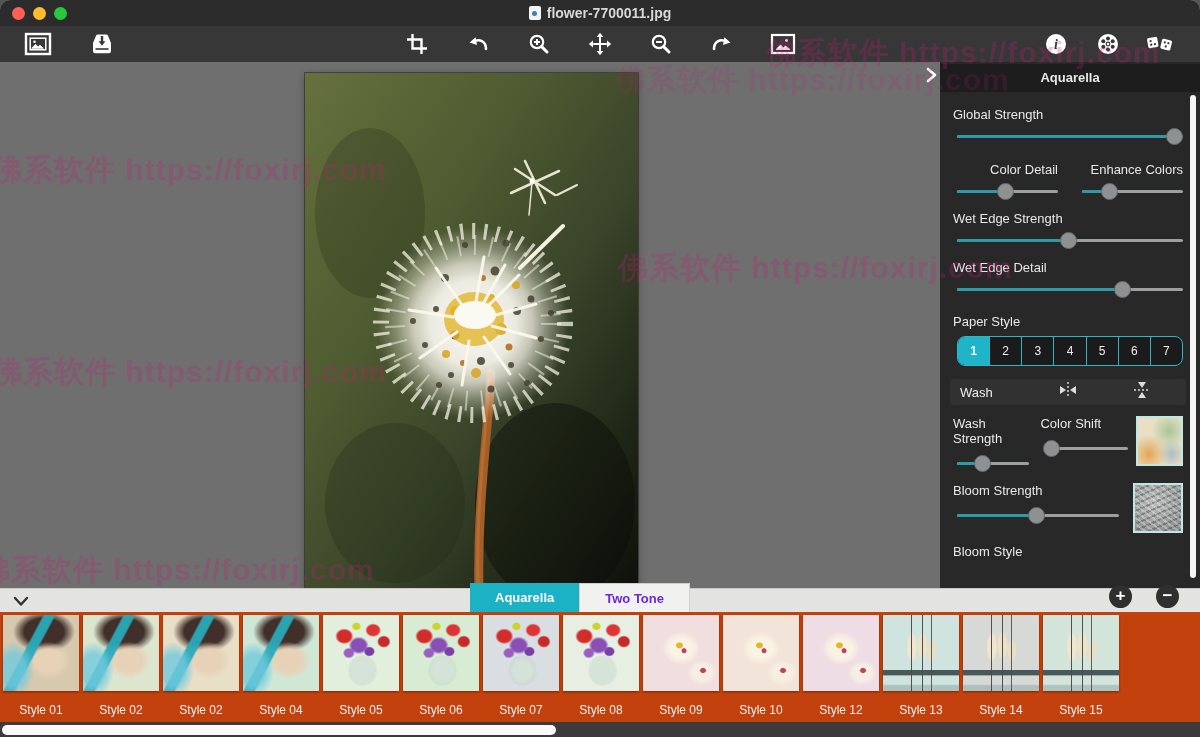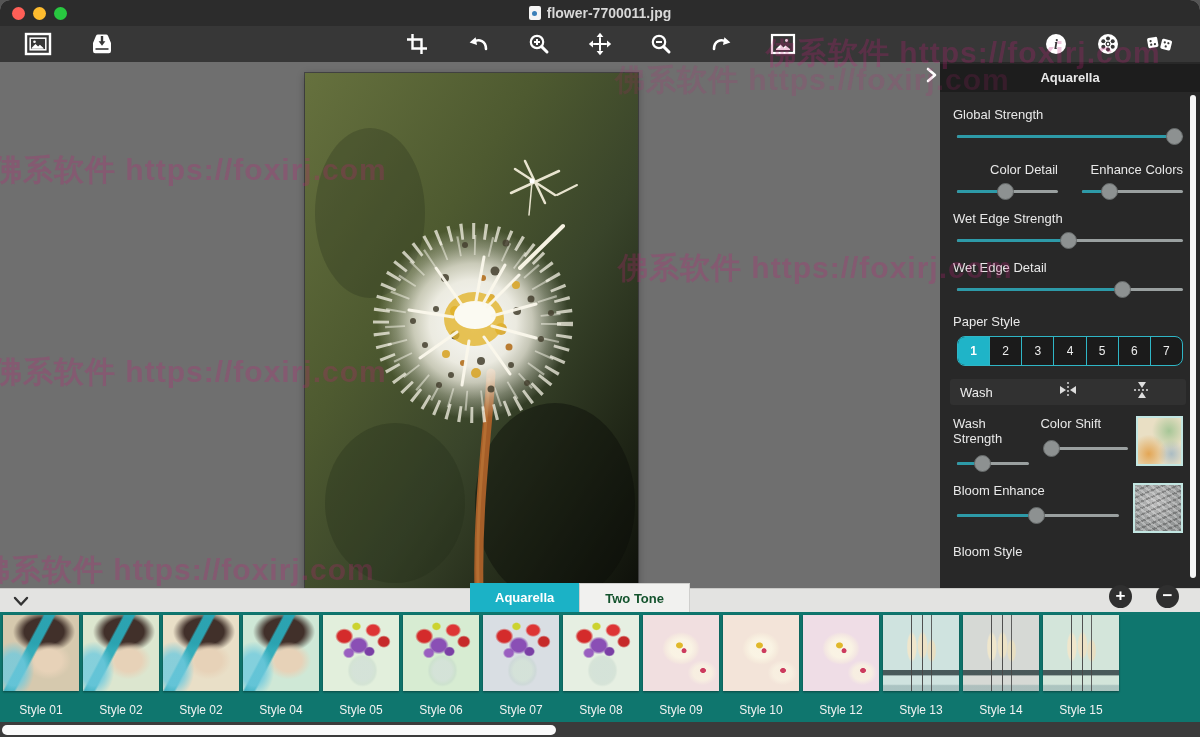--- a/index.html
+++ b/index.html
@@ -65,27 +65,27 @@
     radial-gradient(circle at 42% 38%, #bcbcbc, #8d9090 85%);}
 
   .panel-scrollbar{position:absolute;right:4px;top:33px;width:6px;height:483px;background:#f5f5f5;border-radius:3px;}
 
   
   .bottombar{position:absolute;top:588px;left:0;right:0;height:24px;background:#e3e3e1;border-top:1px solid #c9c9c7;box-sizing:border-box;z-index:10;}
   .bb-chevron{position:absolute;left:10px;top:592px;width:22px;height:18px;z-index:11;cursor:pointer;display:flex;align-items:center;justify-content:center;}
   .tabgroup{position:absolute;left:470px;top:583px;display:flex;z-index:11;}
   .tab{height:29px;line-height:29px;padding:0 25px;font-size:13px;font-weight:bold;cursor:pointer;}
   .tab.active{background:#1bb2c6;color:#fff;}
-  .tab.inactive{background:#f1f1ef;color:#14532d;border:1px solid #cfcfcd;border-bottom:none;box-sizing:border-box;}
+  .tab.inactive{background:#f1f1ef;color:#6d28d9;border:1px solid #cfcfcd;border-bottom:none;box-sizing:border-box;}
   .round-btn{position:absolute;top:585px;width:23px;height:23px;border-radius:50%;background:#2f2f2f;color:#fff;font-size:17px;line-height:22px;text-align:center;z-index:11;cursor:pointer;font-weight:bold;}
   .add-btn{left:1109px;}
   .remove-btn{left:1156px;}
 
   
-  .strip{position:absolute;top:612px;left:0;right:0;height:110px;background:#0f766e;z-index:10;display:flex;gap:4px;padding-left:3px;box-sizing:border-box;overflow:hidden;}
+  .strip{position:absolute;top:612px;left:0;right:0;height:110px;background:#c2410c;z-index:10;display:flex;gap:4px;padding-left:3px;box-sizing:border-box;overflow:hidden;}
   .thumb-item{width:76px;flex:0 0 76px;cursor:pointer;}
   .thumb-img{width:76px;height:76px;margin-top:3px;background-size:cover;box-shadow:0 1px 2px rgba(0,0,0,.4);}
   .thumb-label{color:#f2f2f2;font-size:12px;text-align:center;margin-top:12px;}
 
   .motif-portrait{background-image:
     radial-gradient(40% 55% at 14% 72%, rgba(112,202,222,.8) 0 38%, rgba(112,202,222,0) 68%),
     linear-gradient(118deg, rgba(0,0,0,0) 34%, rgba(42,169,184,.95) 36% 44%, rgba(0,0,0,0) 46%),
     radial-gradient(48% 40% at 60% 60%, #e7d2b8 0 36%, rgba(231,210,184,0) 62%),
     radial-gradient(62% 42% at 54% 22%, #41302a 0 42%, rgba(65,48,42,0) 66%),
     linear-gradient(var(--tint),var(--tint));}
@@ -438,21 +438,21 @@
               <div class="fill"></div>
               <div class="knob"></div>
           </div>
         </div>
         <div class="swatch wash-swatch"></div>
       </div>
 
 
       <div class="tex-row">
         <div class="tex-col" style="flex:1;">
-          <div class="p-label">Bloom Enhance</div>
+          <div class="p-label">Bloom Strength</div>
           <div class="slider" style="width: 162px; margin-top: 8px; --v: 49%;">
             <div class="track"></div>
               <div class="fill"></div>
               <div class="knob"></div>
           </div>
         </div>
         <div class="swatch bloom-swatch"></div>
       </div>
 
       <div style="margin-top:2px;">

